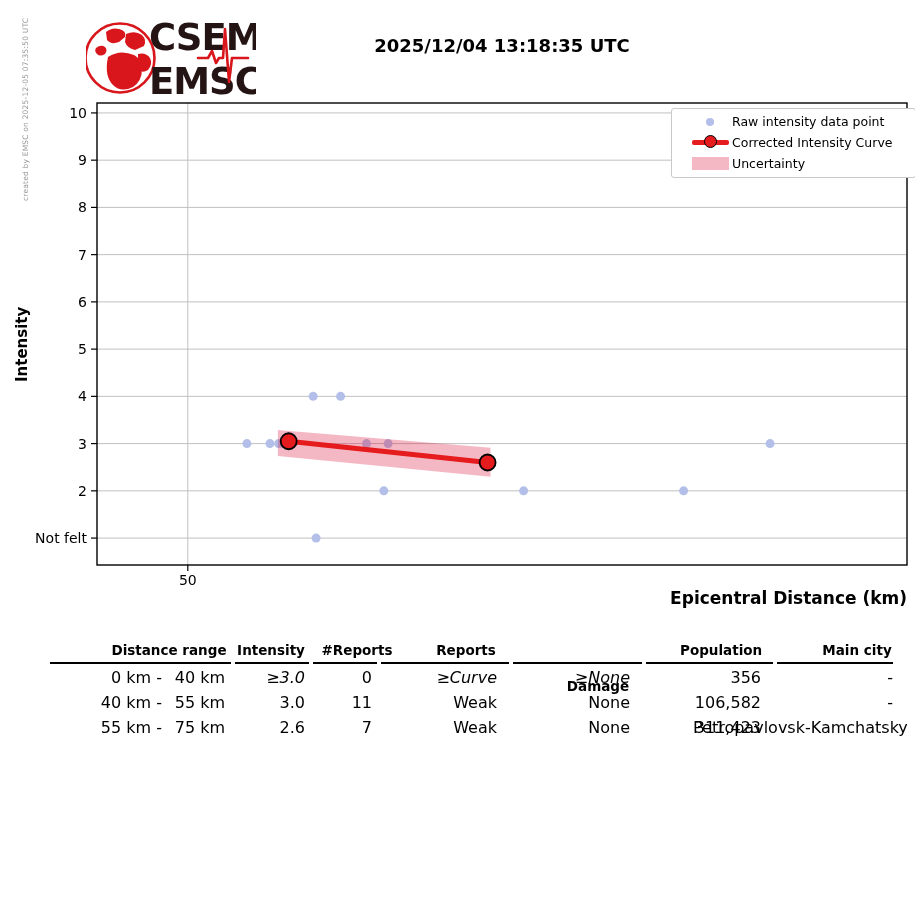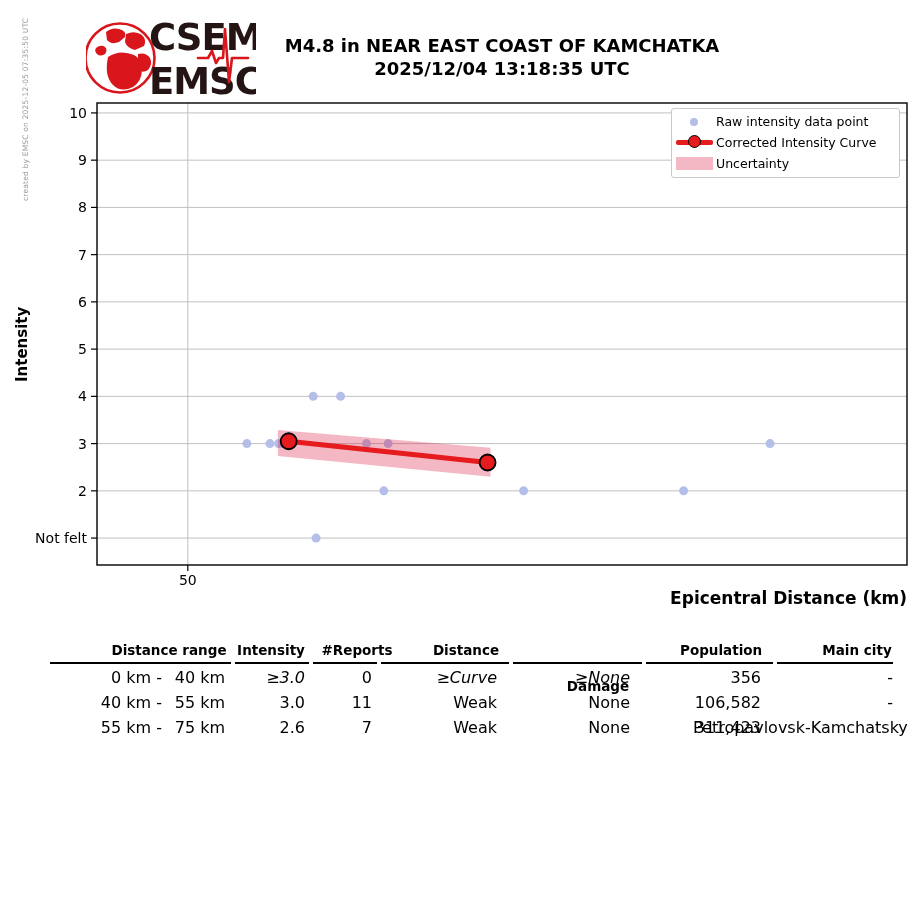--- a/index.html
+++ b/index.html
@@ -5,21 +5,21 @@
   html,body{margin:0;padding:0;background:#fff;}
   body{width:915px;height:905px;position:relative;font-family:"DejaVu Sans",sans-serif;color:#000;overflow:hidden;}
   .abs{position:absolute;}
   
   #created-by{left:21px;top:201px;transform:rotate(-90deg);transform-origin:0 0;font-size:7.5px;color:#999;white-space:nowrap;letter-spacing:.2px;}
   #title-block{left:97px;top:34px;width:810px;text-align:center;font-weight:bold;font-size:18px;line-height:23px;}
   #logo-svg{left:86px;top:10px;}
   
   #plot-svg{left:0;top:0;}
   
-  #legend{left:671px;top:108px;width:227px;border:1px solid #c9c9c9;border-radius:3px;background:#fff;padding:2px 0 3px 0;}
+  #legend{left:671px;top:108px;width:227px;border:1px solid #c9c9c9;border-radius:3px;background:#fff;padding:2px 0 3px 16px;}
   .legend-row{display:flex;align-items:center;height:21px;}
   .legend-swatch{width:44px;display:flex;justify-content:center;align-items:center;position:relative;flex:0 0 44px;}
   .legend-label{font-size:12.5px;white-space:nowrap;}
   .sw-dot{width:8px;height:8px;border-radius:50%;}
   .sw-line{width:37px;height:4.5px;border-radius:2px;position:relative;}
   .sw-line-marker{position:absolute;left:12px;top:-5px;width:11px;height:11px;border-radius:50%;border:1.6px solid #000;}
   .sw-band{width:37px;height:13px;}
   
   #xaxis-label{left:97px;top:588px;width:810px;text-align:right;font-weight:bold;font-size:17px;}
   #yaxis-label{left:13px;top:382px;transform:rotate(-90deg);transform-origin:0 0;font-weight:bold;font-size:15px;white-space:nowrap;}
@@ -51,21 +51,20 @@
     <path d="M10,38 q5,-4 9,-1 q3,3 0,7 q-5,3 -8,0 q-3,-3 -1,-6 z" fill="#d8161c"></path>
     <path d="M22,47 q12,-8 26,-2 q8,4 8,14 q0,12 -9,18 q-12,6 -20,-2 q-9,-9 -5,-28 z" fill="#d8161c"></path>
     <path d="M52,44 q8,-2 12,4 q3,6 -2,12 q-6,4 -10,-1 z" fill="#d8161c"></path>
   </g>
   <text x="63" y="40" font-family="DejaVu Sans" font-weight="bold" font-size="37" letter-spacing="-1" fill="#241414">CSEM</text>
   <text x="63" y="84" font-family="DejaVu Sans" font-weight="bold" font-size="37" letter-spacing="-1" fill="#241414">EMSC</text>
   <polyline points="112,48 122,48 126,41 130,53 133,48 137,48 139,19 143,72 146,48 162,48" fill="none" stroke="#d8161c" stroke-width="2.6" stroke-linejoin="round" stroke-linecap="round"></polyline>
 </svg>
 
 <div class="abs" id="title-block">
-  <div>M4.8 in NEAR EAST COAST OF KAMCHATKA</div>
   <div>2025/12/04 13:18:35 UTC</div>
 </div>
 
 <svg class="abs" id="plot-svg" width="915" height="905" viewBox="0 0 915 905">
     <line x1="97" x2="907" y1="112.92024539877303" y2="112.92024539877303" stroke="#c0c0c0" stroke-width="1"></line>
     <line x1="91" x2="97" y1="112.92024539877303" y2="112.92024539877303" stroke="#000000" stroke-width="1.2"></line>
     <text x="87" y="117.92024539877303" text-anchor="end" font-size="14" fill="#000">10</text>
     <line x1="97" x2="907" y1="160.15950920245405" y2="160.15950920245405" stroke="#c0c0c0" stroke-width="1"></line>
     <line x1="91" x2="97" y1="160.15950920245405" y2="160.15950920245405" stroke="#000000" stroke-width="1.2"></line>
     <text x="87" y="165.15950920245405" text-anchor="end" font-size="14" fill="#000">9</text>
@@ -138,21 +137,21 @@
     <span class="legend-label">Uncertainty</span>
   </div>
 </div>
 
 <div class="abs" id="xaxis-label">Epicentral Distance (km)</div>
 <div class="abs" id="yaxis-label">Intensity</div>
 
 <div class="abs th" style="left:89px;width:160px;">Distance range</div>
 <div class="abs th" style="left:231px;width:80px;">Intensity</div>
 <div class="abs th" style="left:317px;width:80px;">#Reports</div>
-<div class="abs th" style="left:426px;width:80px;">Distance</div>
+<div class="abs th" style="left:426px;width:80px;">Reports</div>
 <div class="abs th" style="left:558px;width:80px;margin-top:36px;">Damage</div>
 <div class="abs th" style="left:680px;width:80px;">Population</div>
 <div class="abs th" style="left:817px;width:80px;">Main city</div>
 
 <div class="abs rule" style="left:50px;width:181px;"></div>
 <div class="abs rule" style="left:235px;width:74px;"></div>
 <div class="abs rule" style="left:313px;width:64px;"></div>
 <div class="abs rule" style="left:381px;width:128px;"></div>
 <div class="abs rule" style="left:513px;width:129px;"></div>
 <div class="abs rule" style="left:646px;width:127px;"></div>

